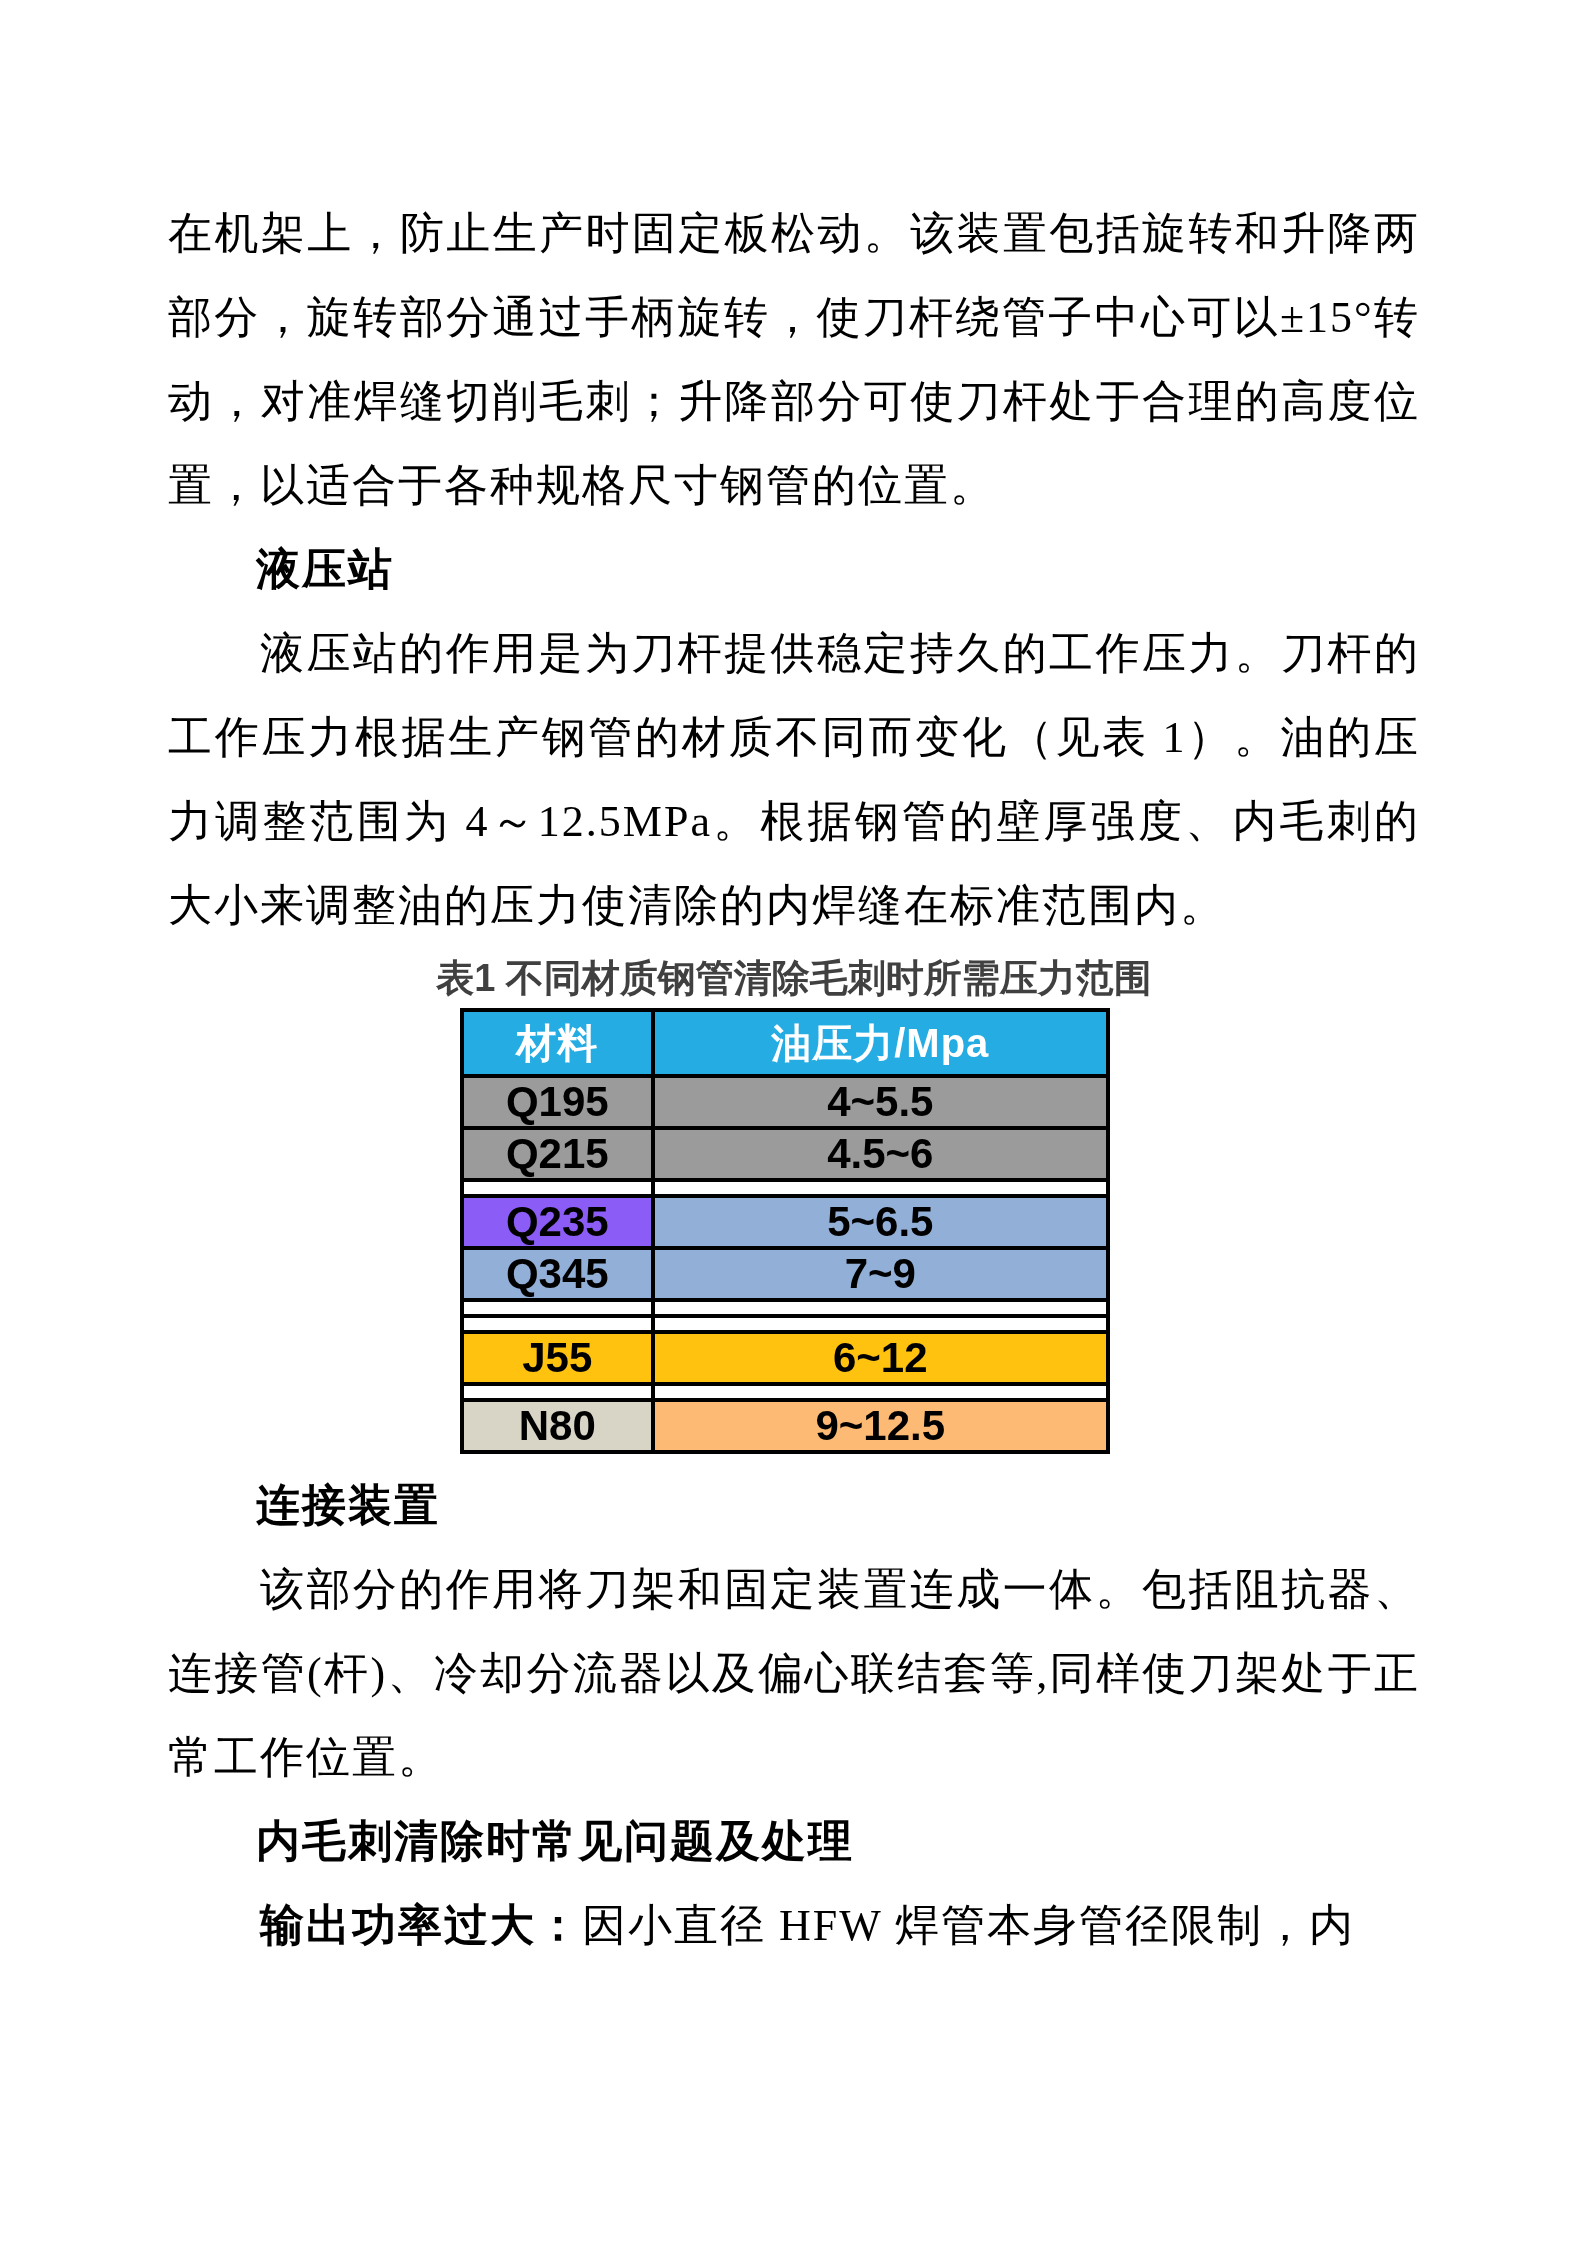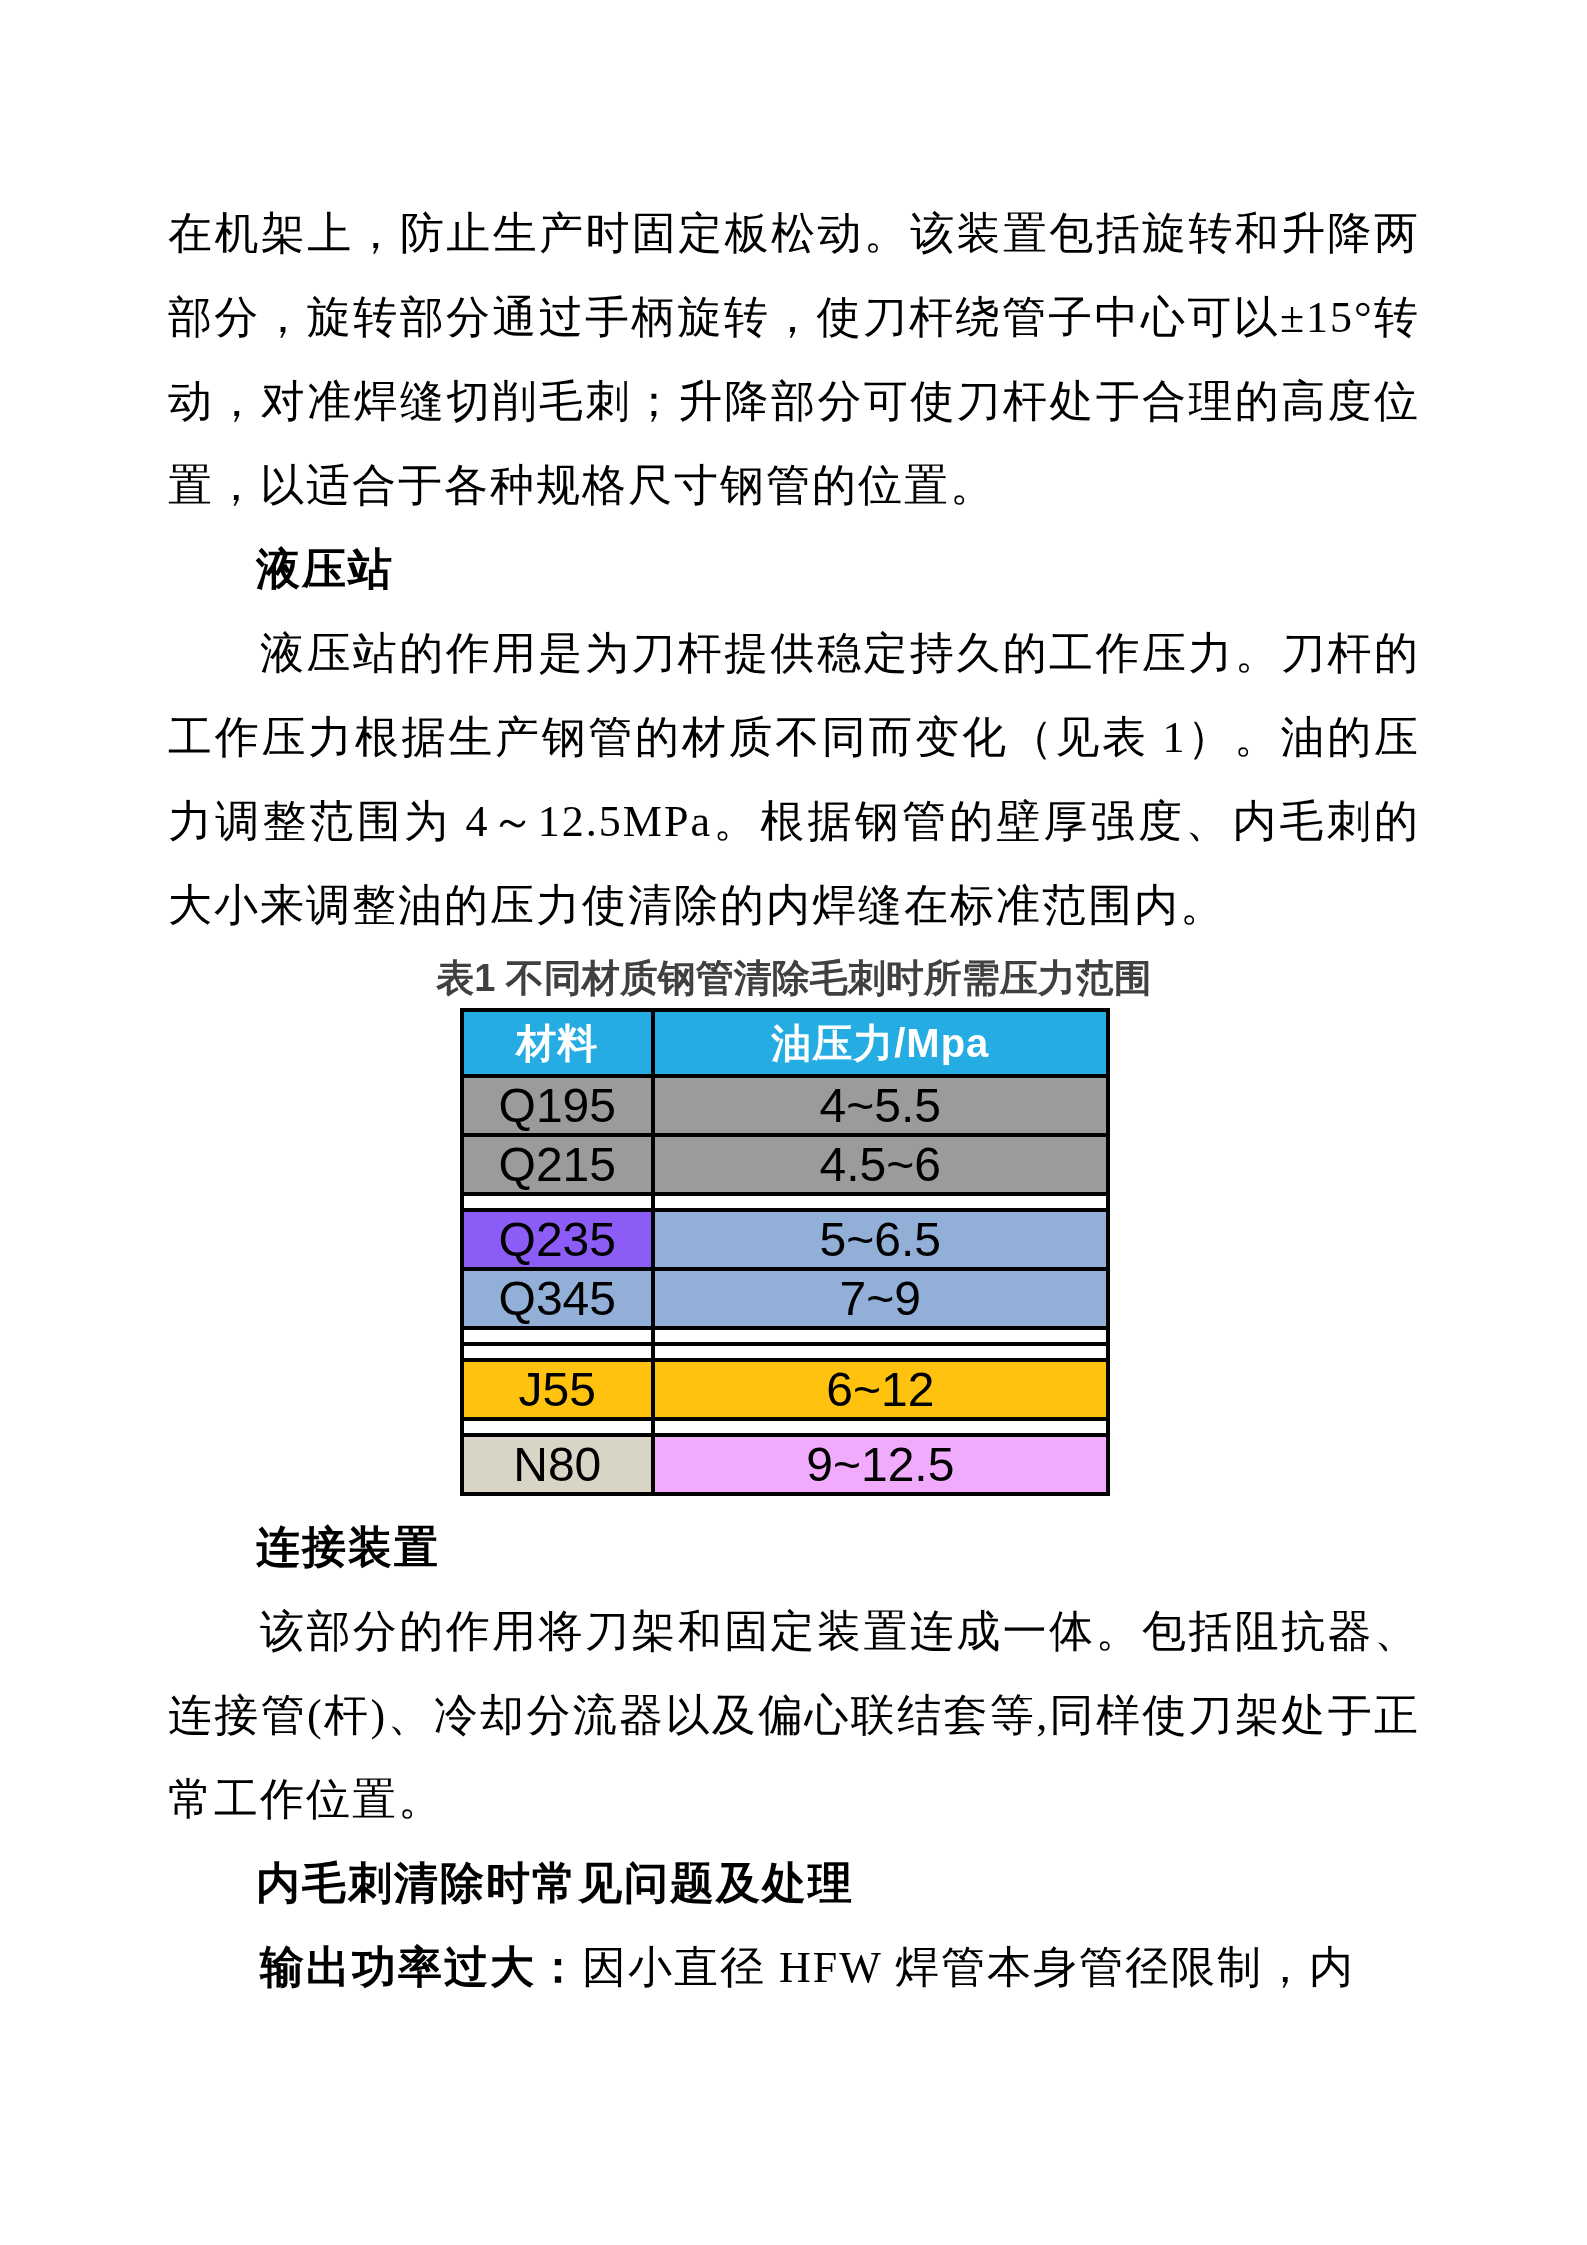--- a/index.html
+++ b/index.html
@@ -69,22 +69,22 @@
   }
   tr.row-header th {
     height: 62px;
     font-size: 40px;
     font-weight: 700;
     color: #ffffff;
     letter-spacing: 1px;
   }
   tr.data-row td {
     height: 46px;
-    font-size: 48px;
-    font-weight: 400;
+    font-size: 42px;
+    font-weight: 700;
     color: #000000;
   }
   tr.spacer-row td {
     height: 12px;
     background: #ffffff;
   }
   .after-table { margin-top: 10px; }
 </style>
 </head>
 <body>
@@ -142,21 +142,21 @@
       <tr class="data-row">
         <td style="background-color: rgb(255, 194, 14);">J55</td>
         <td style="background-color: rgb(255, 194, 14);">6~12</td>
       </tr>
       <tr class="spacer-row">
           <td></td>
           <td></td>
         </tr>
       <tr class="data-row">
         <td style="background-color: rgb(216, 213, 198);">N80</td>
-        <td style="background-color: #f0abfc;">9~12.5</td>
+        <td style="background-color: #fdba74;">9~12.5</td>
       </tr>
     </tbody>
   </table>
 
   <h3 class="heading after-table">连接装置</h3>
 
   <p class="body-text indent">该部分的作用将刀架和固定装置连成一体。包括阻抗器、连接管(杆)、冷却分流器以及偏心联结套等,同样使刀架处于正常工作位置。</p>
 
   <h3 class="heading">内毛刺清除时常见问题及处理</h3>
 

